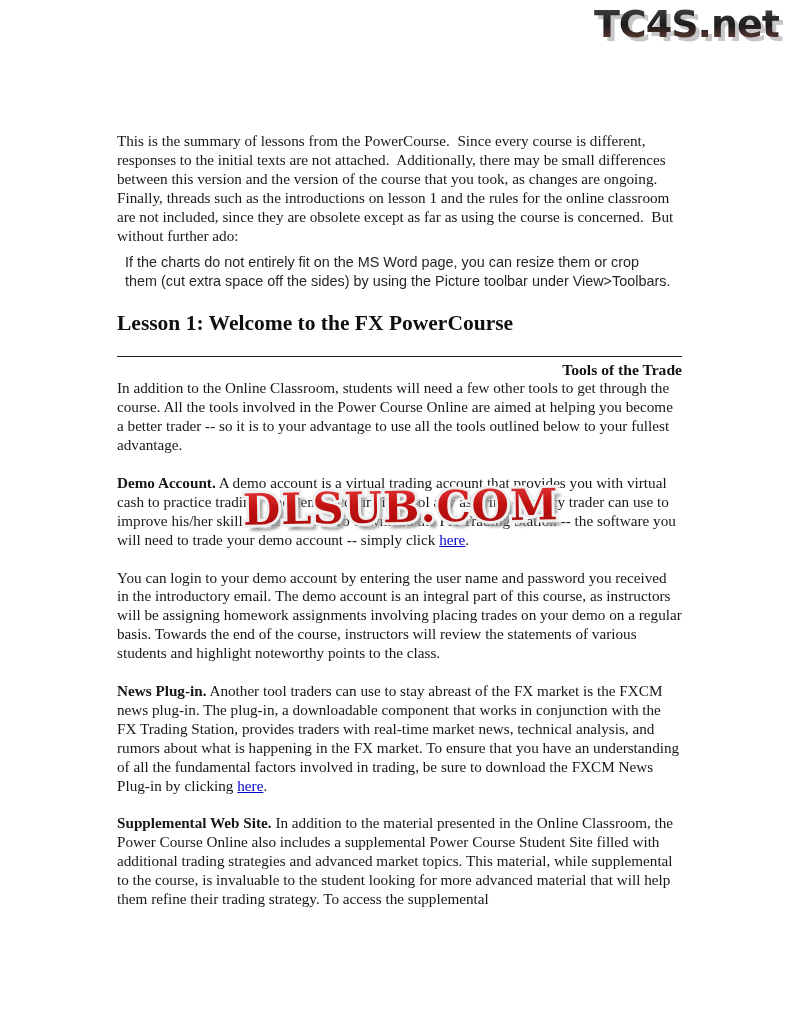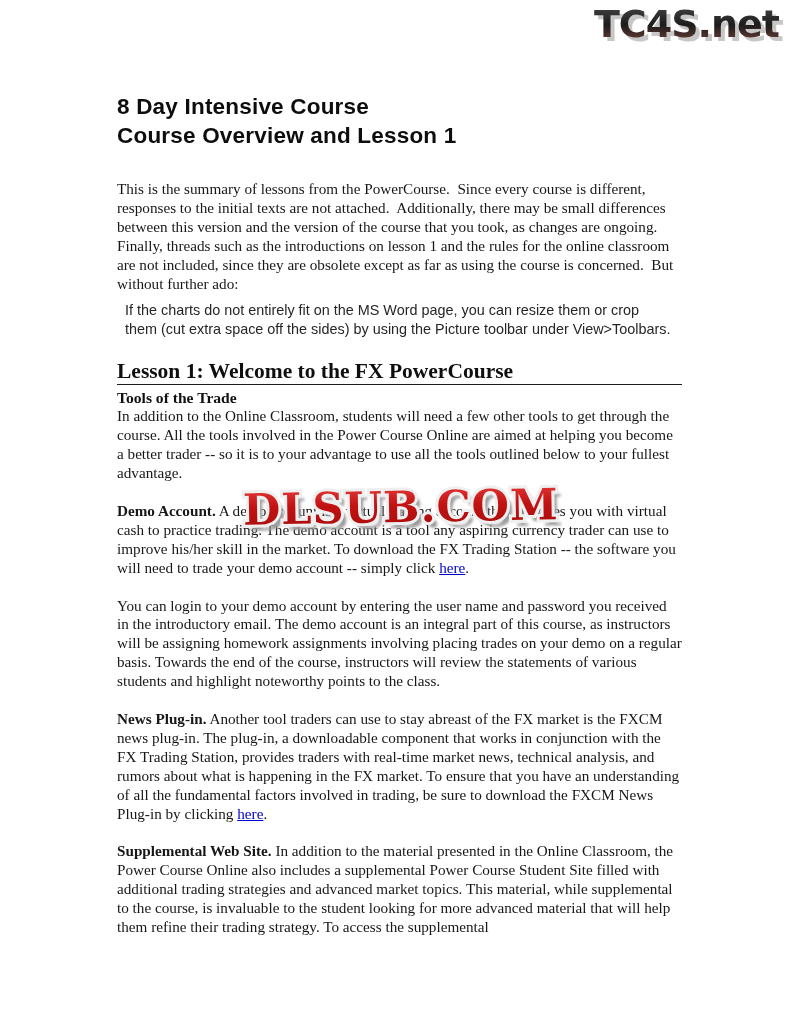--- a/index.html
+++ b/index.html
@@ -25,44 +25,45 @@
     margin:0 0 0 0;
     letter-spacing:0.2px;
   }
   .serif-p{
     font-size:15.2px;
     line-height:18.9px;
     margin:0;
     white-space:pre-wrap;
     color:#171717;
   }
-  .intro-p{margin-top:30px;}
+  .intro-p{margin-top:40px;}
   .sans-p{
     font-family:"Liberation Sans", sans-serif;
     font-size:14.4px;
     line-height:18.4px;
     margin:8px;
     color:#262626;
   }
   .lesson-heading{
     font-family:"Liberation Serif", serif;
     font-weight:bold;
     font-size:21.5px;
     line-height:25px;
     margin:21px 0 0 0;
-    padding-bottom:0;
+    padding-bottom:20px;
     border-bottom:1.5px solid #1f1f1f;
     color:#0f0f0f;
   }
   .sub-heading{
     font-weight:bold;
     font-size:15.6px;
     line-height:19px;
     margin:3px 0 0 0;
     color:#111;
+    text-align:right;
   }
   .para{margin-top:19px;}
   .lead{font-weight:bold;}
   a.doc-link{color:#0000cc;text-decoration:underline;cursor:pointer;text-align:right;}
 
   
   .layered{position:relative;display:inline-block;white-space:nowrap;}
   .layer-behind{position:absolute;left:0;top:0;z-index:0;}
   .layer-front{position:relative;z-index:1;}
 
@@ -132,24 +133,20 @@
 
 <div class="page">
 
   <div class="top-logo layered">
     <span class="layer-behind">TC4S.net</span>
     <span class="layer-front">TC4S.net</span>
   </div>
 
   <div class="content">
 
-    <h1 class="doc-title">
-      <span>8 Day Intensive Course</span><br>
-      <span>Course Overview and Lesson 1</span>
-    </h1>
 
     <p class="serif-p intro-p">This is the summary of lessons from the PowerCourse.  Since every course is different, responses to the initial texts are not attached.  Additionally, there may be small differences between this version and the version of the course that you took, as changes are ongoing.  Finally, threads such as the introductions on lesson 1 and the rules for the online classroom are not included, since they are obsolete except as far as using the course is concerned.  But without further ado:</p>
 
     <p class="sans-p">If the charts do not entirely fit on the MS Word page, you can resize them or crop them (cut extra space off the sides) by using the Picture toolbar under View&gt;Toolbars.</p>
 
     <h2 class="lesson-heading">Lesson 1: Welcome to the FX PowerCourse</h2>
 
     <h3 class="sub-heading">Tools of the Trade</h3>
 
     <p class="serif-p">In addition to the Online Classroom, students will need a few other tools to get through the course. All the tools involved in the Power Course Online are aimed at helping you become a better trader -- so it is to your advantage to use all the tools outlined below to your fullest advantage.</p>

